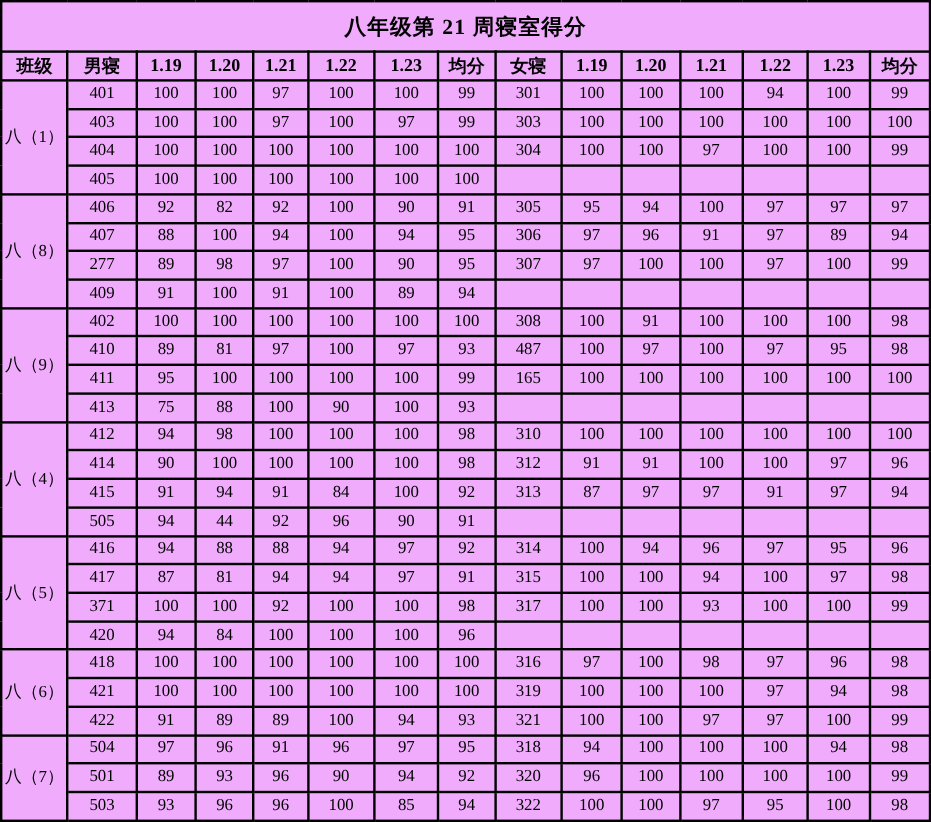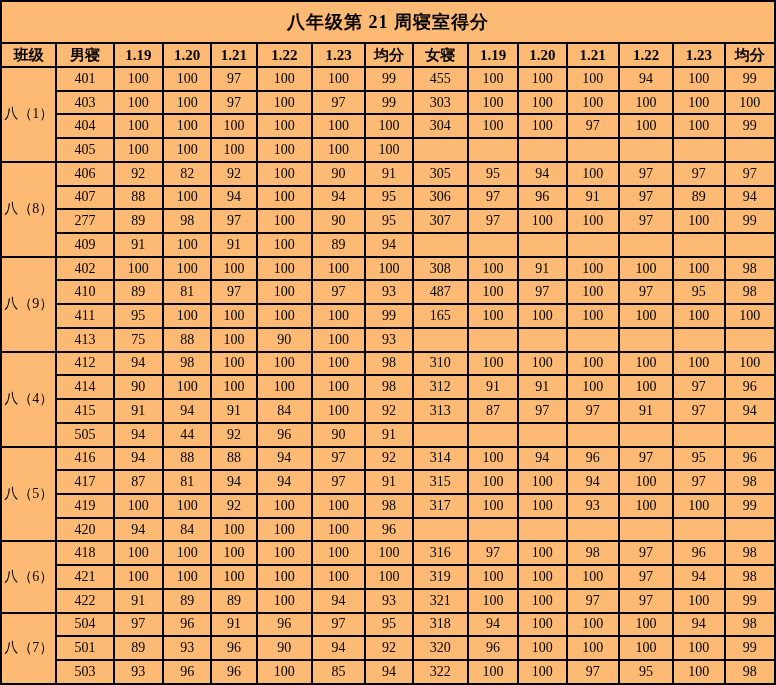--- a/index.html
+++ b/index.html
@@ -9,21 +9,21 @@
   }
   body {
     font-family: "Liberation Serif", "DejaVu Serif", serif;
     color: #000;
   }
   table.score-table {
     table-layout: fixed;
     border-collapse: collapse;
     width: 776px;
     height: 685px;
-    background: #fdba74;
+    background: #f0abfc;
     border: 2px solid #000;
   }
   table.score-table td, table.score-table th {
     border: 2px solid #000;
     text-align: center;
     vertical-align: middle;
     padding: 0;
     font-size: 14px;
     font-weight: normal;
     overflow: hidden;
@@ -93,21 +93,21 @@
   <tbody>
       <tr>
         <td rowspan="4" class="class-cell">八（1）</td>
         <td>401</td>
         <td>100</td>
         <td>100</td>
         <td>97</td>
         <td>100</td>
         <td>100</td>
         <td>99</td>
-        <td>455</td>
+        <td>301</td>
         <td>100</td>
         <td>100</td>
         <td>100</td>
         <td>94</td>
         <td>100</td>
         <td>99</td>
       </tr>
       <tr>
         <td>403</td>
         <td>100</td>
@@ -378,21 +378,21 @@
         <td>91</td>
         <td>315</td>
         <td>100</td>
         <td>100</td>
         <td>94</td>
         <td>100</td>
         <td>97</td>
         <td>98</td>
       </tr>
       <tr>
-        <td>419</td>
+        <td>371</td>
         <td>100</td>
         <td>100</td>
         <td>92</td>
         <td>100</td>
         <td>100</td>
         <td>98</td>
         <td>317</td>
         <td>100</td>
         <td>100</td>
         <td>93</td>

